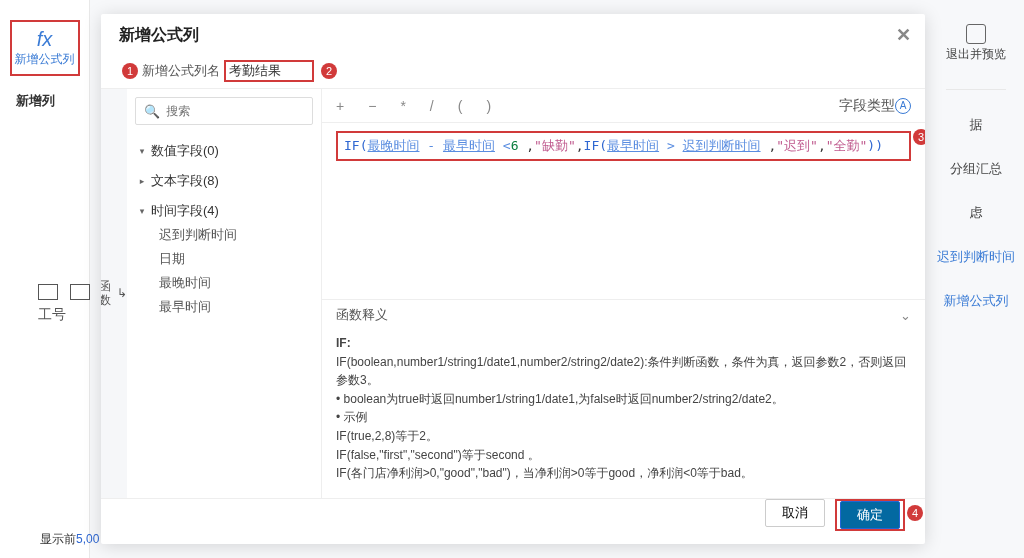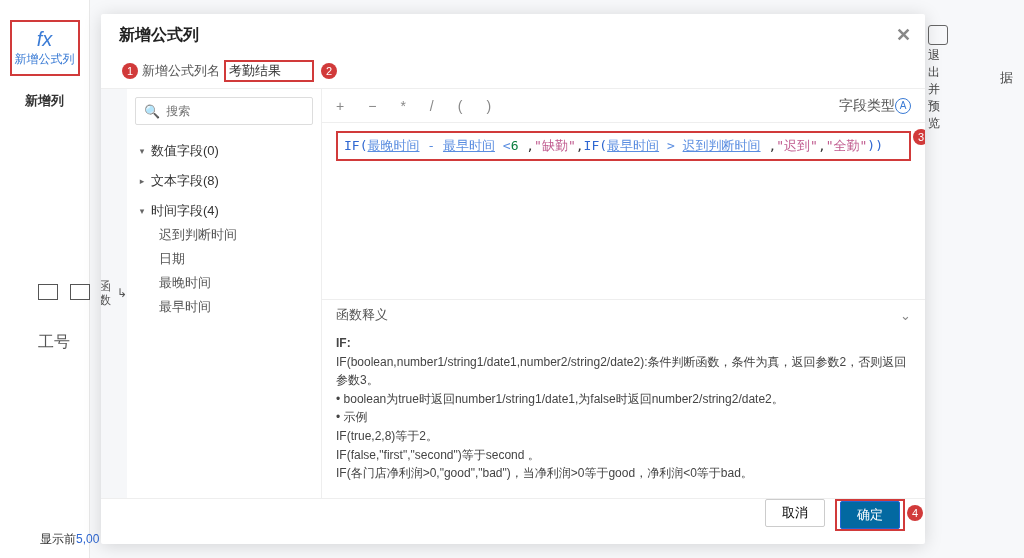--- a/index.html
+++ b/index.html
@@ -31,46 +31,46 @@
   height: 56px;
   border: 2px solid #d13a3a;
   display: flex;
   flex-direction: column;
   align-items: center;
   justify-content: center;
   color: #3a7bd5;
   font-size: 12px;
 }
 .bg-sidebar .fx-btn .fx-glyph { font-size: 20px; font-style: italic; }
-.bg-sidebar .add-col { margin-top: 16px; text-align: center; font-size: 13px; font-weight: 600; color: #333; }
+.bg-sidebar .add-col { margin-top: 16px; text-align: left; font-size: 13px; font-weight: 600; color: #333; margin-left: 16px; }
 .bg-right {
   position: absolute;
   right: 0; top: 0;
   width: 96px;
   padding-top: 24px;
   display: flex;
-  flex-direction: row;
+  flex-direction: column;
   align-items: center;
   gap: 26px;
   color: #444;
 }
 .bg-right .rbtn { display: flex; flex-direction: column; align-items: center; font-size: 12px; gap: 2px; }
 .bg-right .ricon { width: 20px; height: 20px; border: 1.5px solid #666; border-radius: 3px; }
 .bg-right .sep { width: 60px; height: 1px; background: #e8e8e8; }
 .bg-bottom { position: absolute; left: 40px; bottom: 10px; font-size: 12px; }
 .bg-bottom .blue { color: #2f67d1; }
 .bg-toolbar-left {
   position: absolute;
   left: 38px;
   top: 284px;
   display: flex;
   gap: 12px;
 }
 .bg-toolbar-left .tb { width: 20px; height: 16px; border: 1px solid #555; display: inline-block; }
-.bg-gonghao { position: absolute; left: 38px; top: 332px; font-size: 16px; color: #555; }
+.bg-gonghao { position: absolute; left: 38px; top: 306px; font-size: 14px; color: #555; }
 
 .modal {
   position: absolute;
   left: 101px;
   right: 99px;
   top: 14px;
   bottom: 14px;
   background: #fff;
   box-shadow: 0 2px 18px rgba(0,0,0,.15);
   border-radius: 2px;

